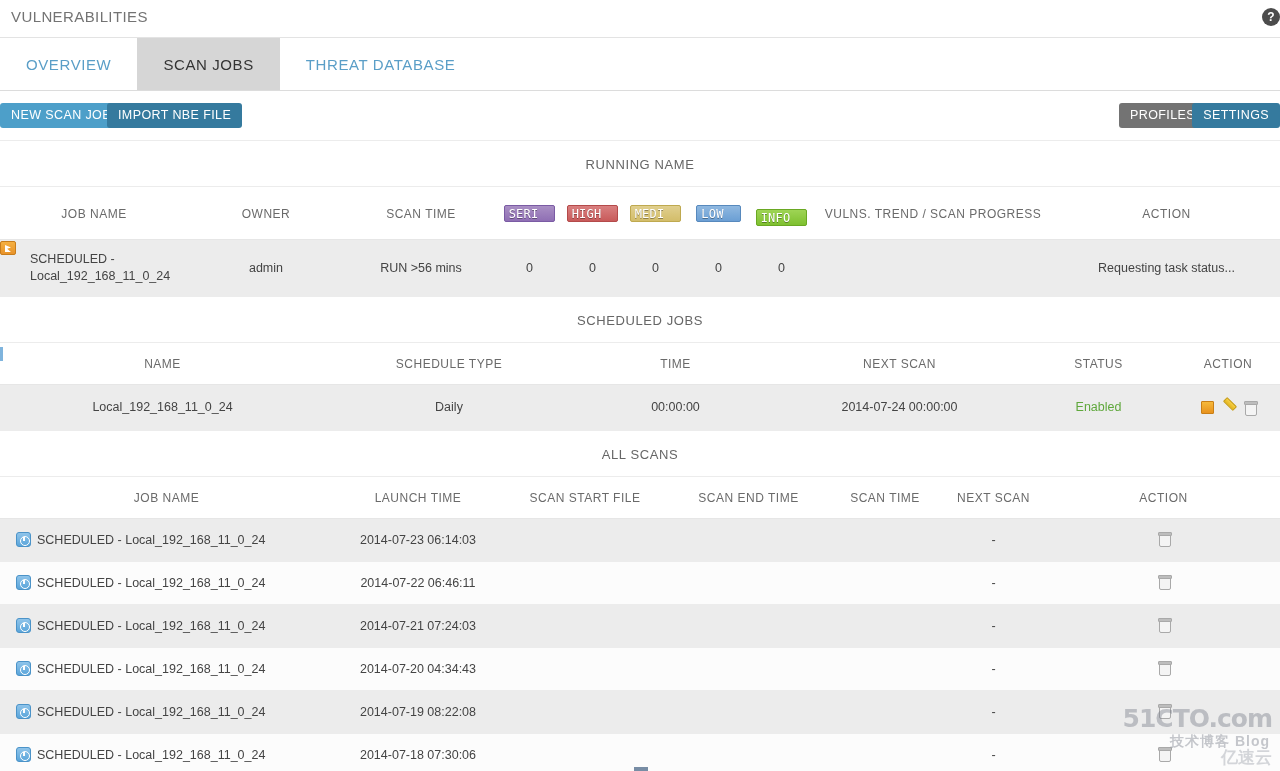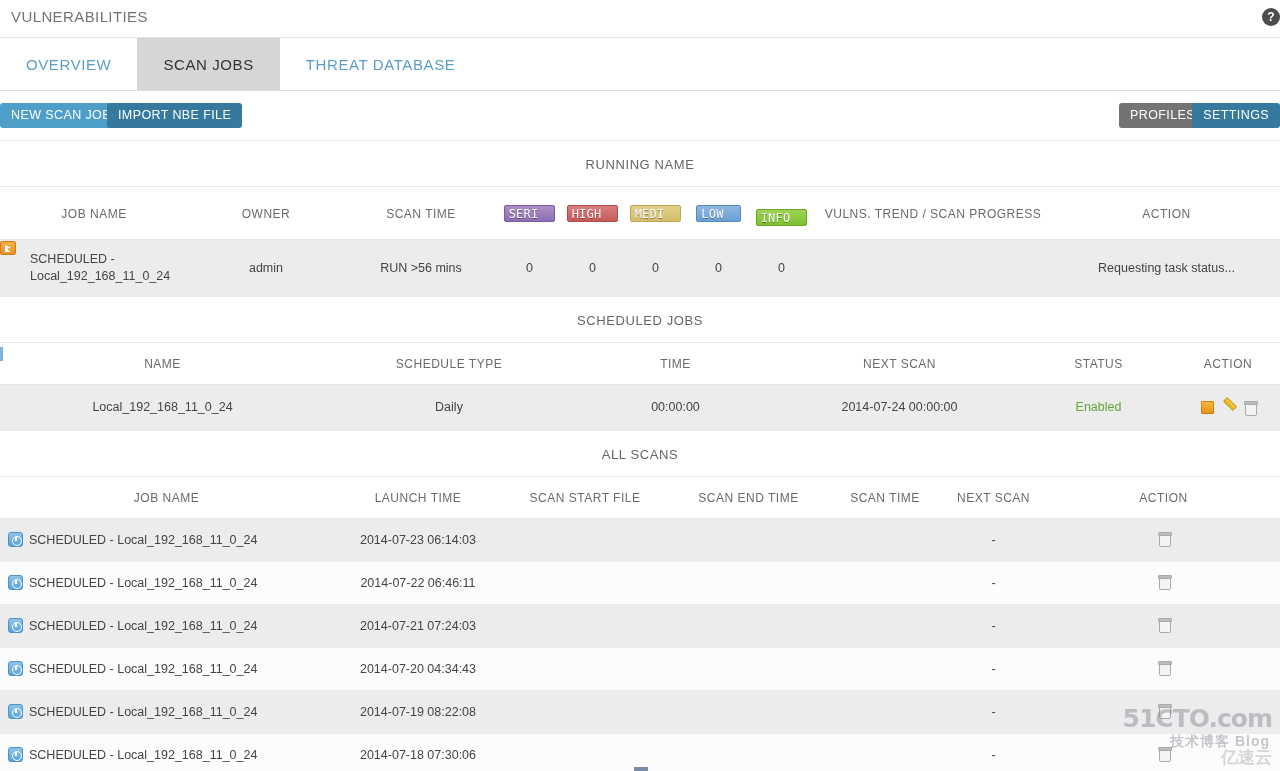--- a/index.html
+++ b/index.html
@@ -235,21 +235,21 @@
     border: 1.5px solid #fff;
     border-radius: 50%;
   }
   .clock::after {
     content: "";
     position: absolute;
     left: 6.4px; top: 4px;
     width: 1.3px; height: 4px;
     background: #fff;
   }
-  .namecell { text-align: left; padding-left: 8px; white-space: nowrap; }
+  .namecell { text-align: left; padding-left: 16px; white-space: nowrap; }
 
   .status-enabled { color: #5fa83c; }
 
   
   .edge-stub {
     position: absolute;
     left: 0;
     width: 3px; height: 14px;
     background: #7fb4dd;
   }

